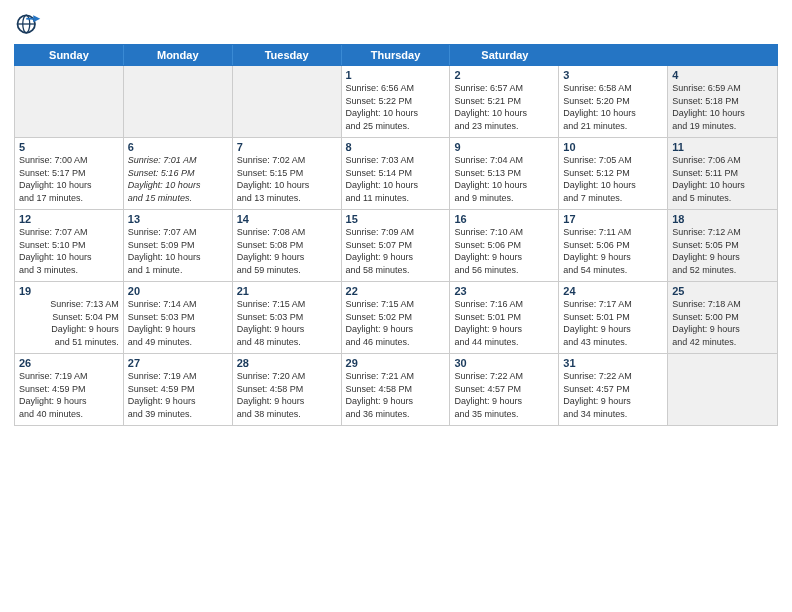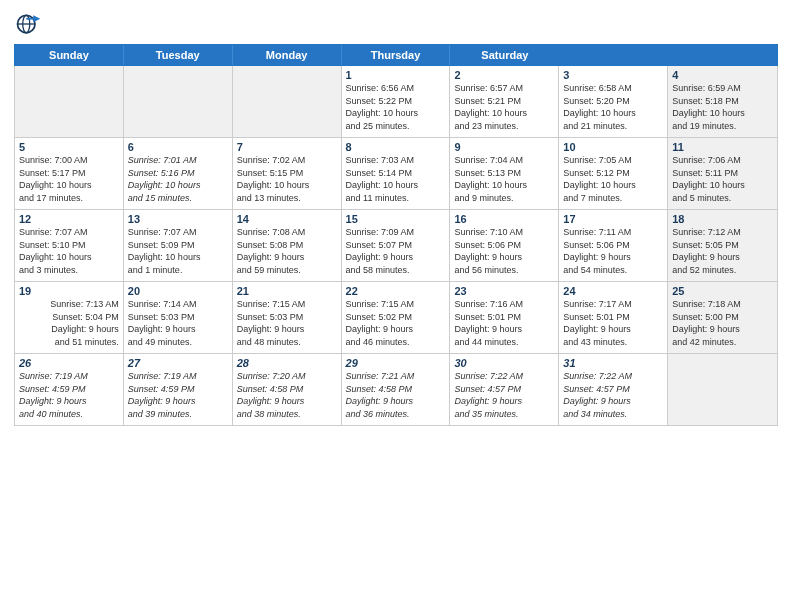--- a/index.html
+++ b/index.html
@@ -79,21 +79,21 @@
       border-left: 1px solid #ccc;
       border-right: 1px solid #ccc;
       border-bottom: 1px solid #ccc;
     }
     .cal-week {
       display: grid;
       grid-template-columns: repeat(7, 1fr);
       flex: 1;
       border-bottom: 1px solid #ccc;
     }
-    .cal-week:last-child { border-bottom: none; font-style: italic; }
+    .cal-week:last-child { border-bottom: none; }
     .cal-cell {
       border-right: 1px solid #ccc;
       padding: 3px 4px;
       font-size: 9.5px;
       color: #333;
       background: #fff;
       vertical-align: top;
     }
     .cal-cell:last-child { border-right: none; }
     .cal-cell.empty { background: #f9f9f9; }
@@ -134,22 +134,22 @@
     </div>
     <div class="title-block">
       <div class="main-title"></div>
       <div class="subtitle"></div>
     </div>
   </div>
 
   <div class="calendar">
     <div class="cal-header-row">
     <div class="cal-header-cell">Sunday</div>
+        <div class="cal-header-cell">Monday</div>
         <div class="cal-header-cell">Tuesday</div>
-        <div class="cal-header-cell">Monday</div>
         <div class="cal-header-cell">Thursday</div>
         <div class="cal-header-cell">Saturday</div>
       </div>
     <div class="cal-body">
     <div class="cal-week">
           <div class="cal-cell shaded empty"></div>
           <div class="cal-cell shaded empty"></div>
           <div class="cal-cell shaded empty"></div>
           <div class="cal-cell">
             <span class="day-num">1</span>

